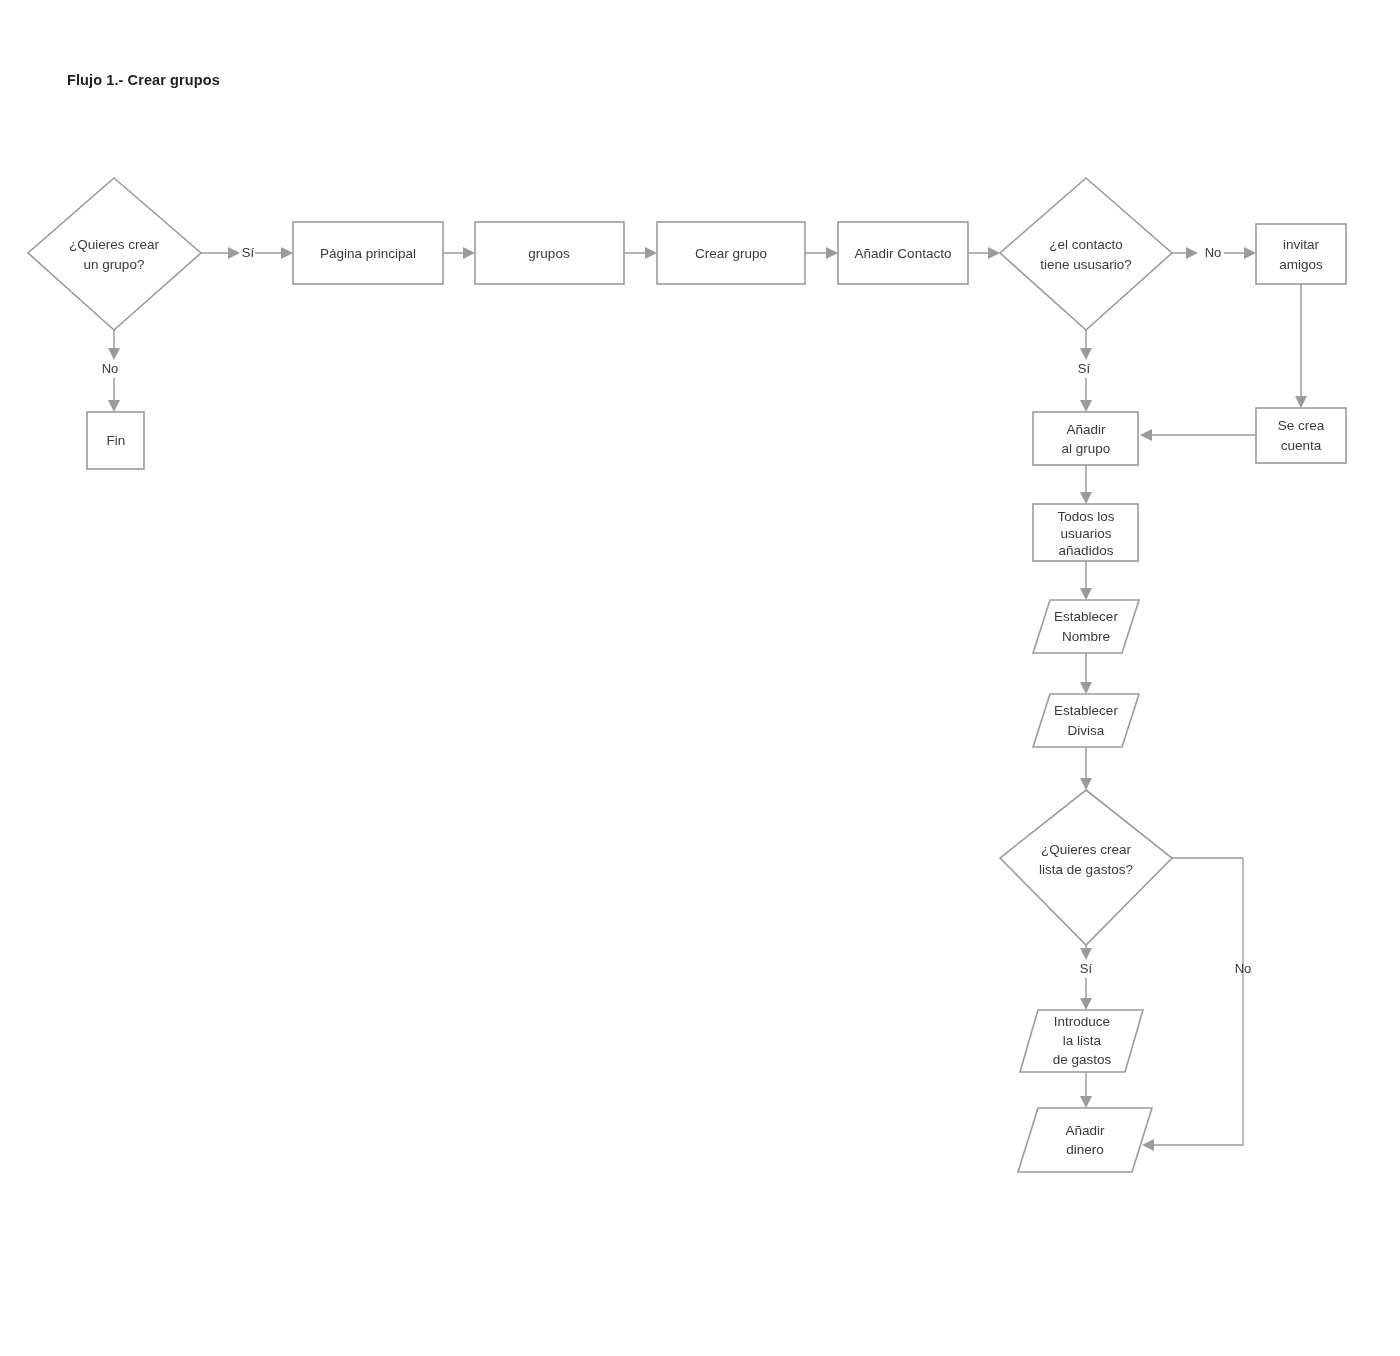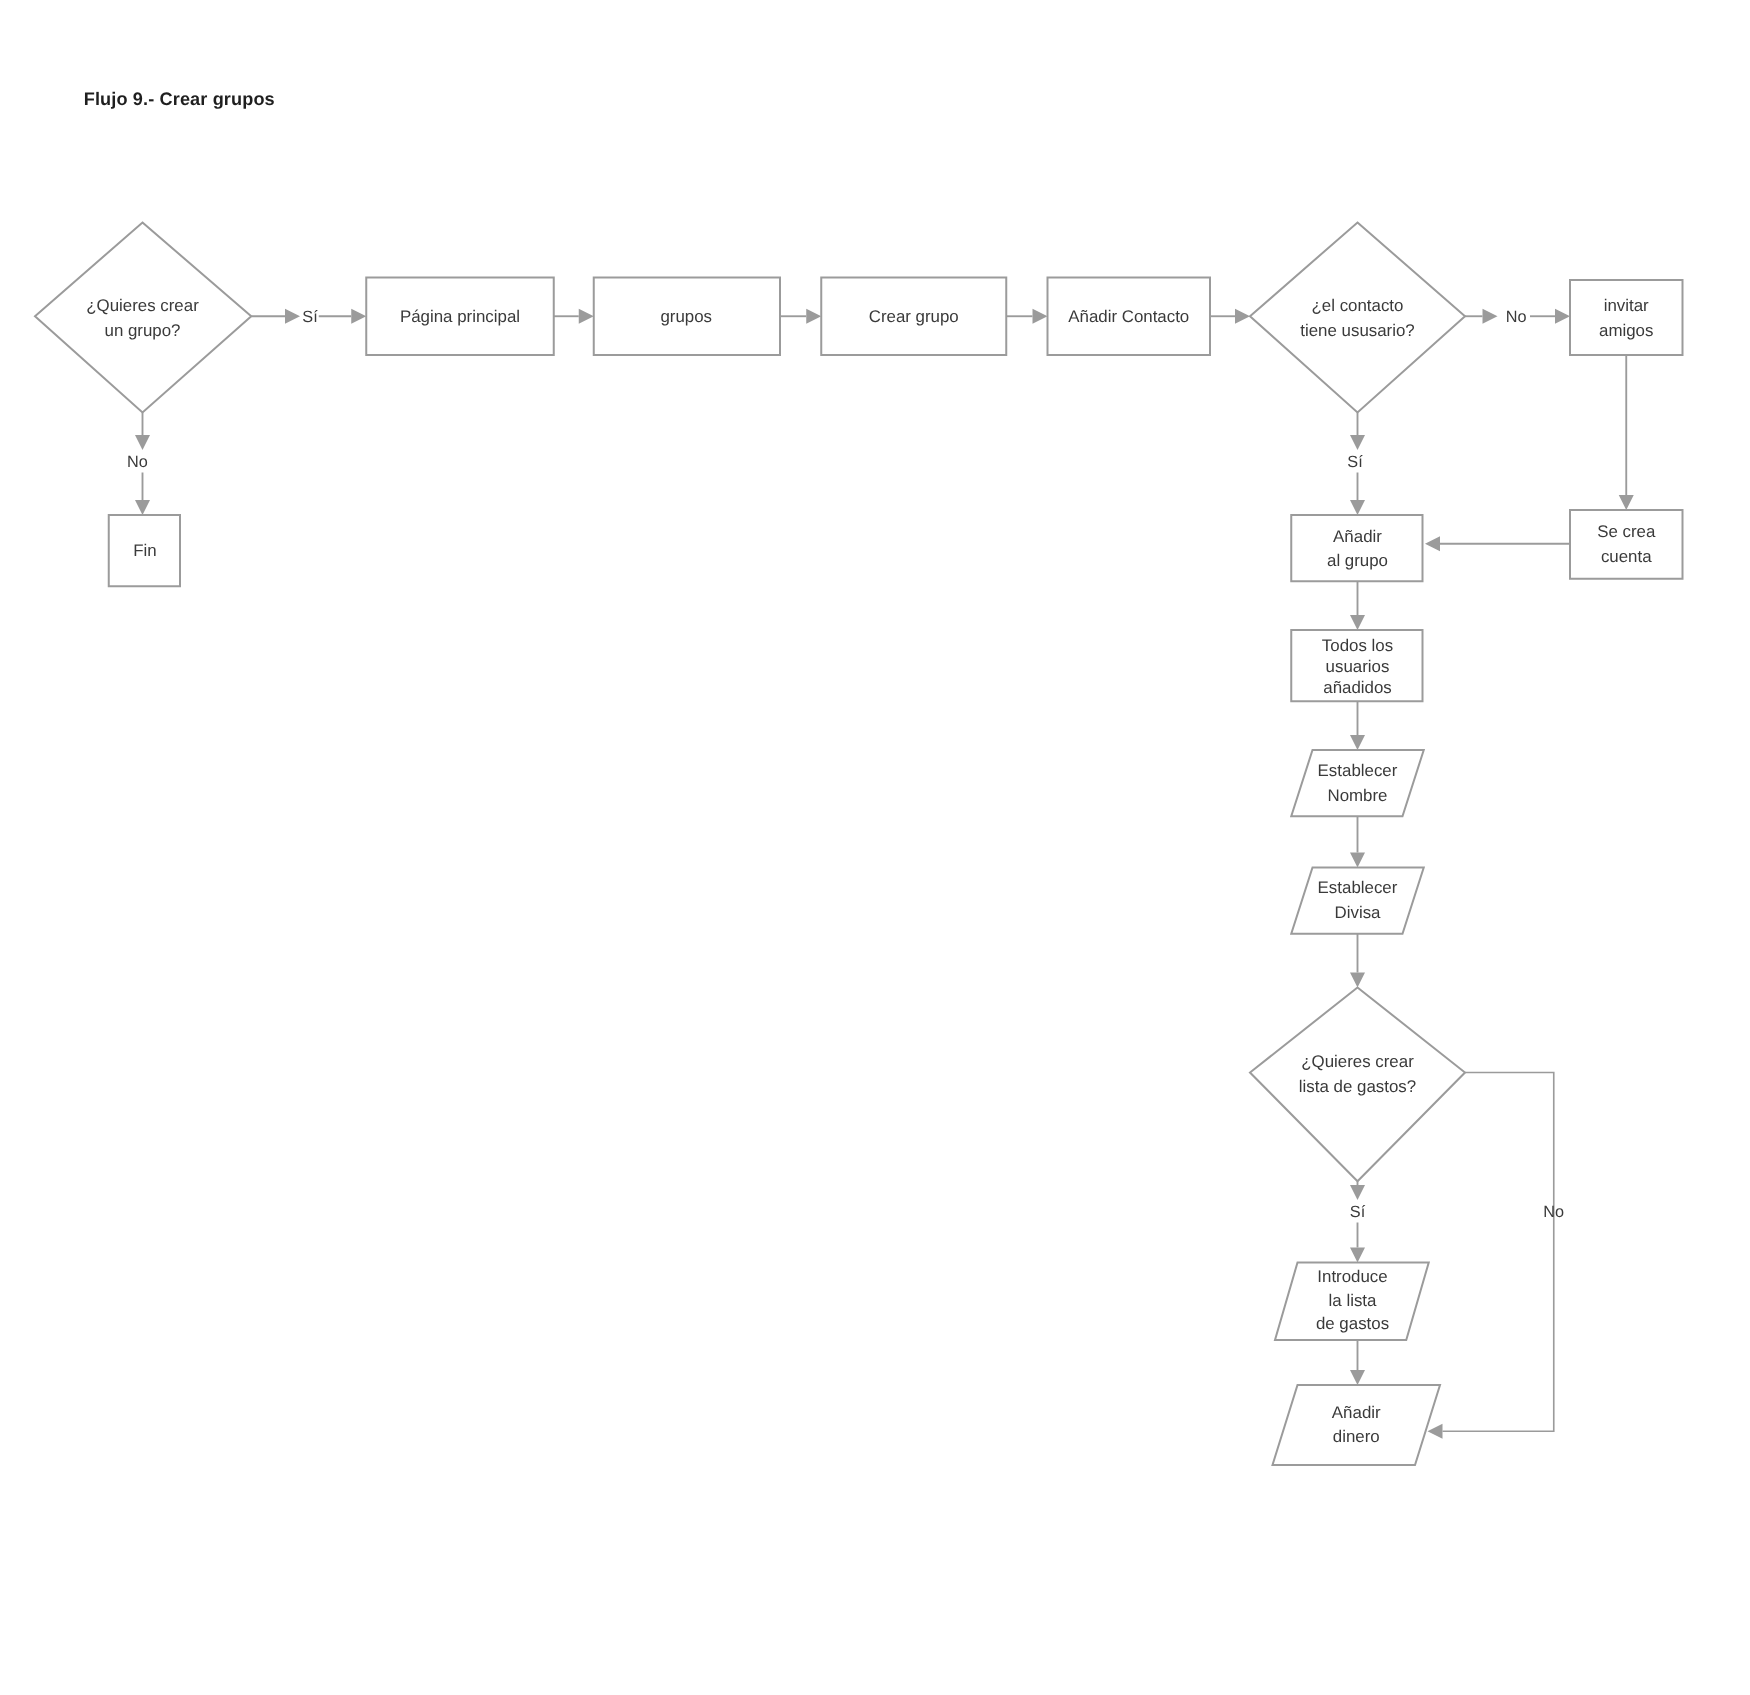--- a/index.html
+++ b/index.html
@@ -66,21 +66,21 @@
     fill: #3a3a3a;
     text-anchor: middle;
     dominant-baseline: middle;
   }
 </style>
 </head>
 <body>
 
 <div id="page">
 
-  <div id="diagram-title">Flujo 9.- Crear grupos</div>
+  <div id="diagram-title">Flujo 1.- Crear grupos</div>
 
   <svg id="flow" viewBox="0 0 1400 1356">
 
     <g>
       <line class="conn" x1="201" y1="253" x2="228" y2="253"></line>
       <polygon class="arrow-head" points="228,247 240,253 228,259"></polygon>
       <line class="conn" x1="255" y1="253" x2="281" y2="253"></line>
       <polygon class="arrow-head" points="281,247 293,253 281,259"></polygon>
     </g>
 

